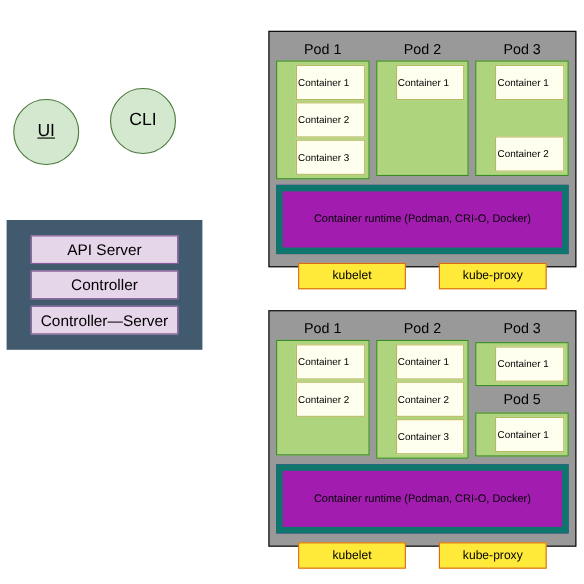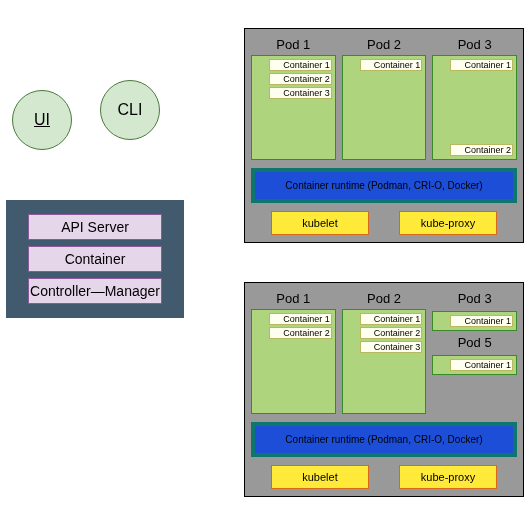--- a/index.html
+++ b/index.html
@@ -74,30 +74,30 @@
     flex: 1;
     display: flex;
     flex-direction: column;
     gap: 2px;
   }
   .pod-box.short { flex: none; }
   .container-item {
     background: #fffff0;
     border: 1px solid #b8b860;
     font-size: 9px;
-    text-align: right;
-    padding: 0 1px;
+    text-align: left;
+    padding: 10px 1px;
     margin-left: 14px;
   }
   .runtime-bar {
-    background: #1d4ed8;
-    border: 4px solid #0f766e;
+    background: #a21caf;
+    border: 6px solid #0f766e;
     text-align: center;
     font-size: 10px;
-    padding: 8px 2px;
+    padding: 20px 2px;
     margin-top: 8px;
   }
   .agents-row {
     display: flex;
     justify-content: center;
     margin-top: 8px;
     gap: 30px;
     padding: 0 20px;
   }
   .agent {
@@ -114,22 +114,22 @@
 
 <div class="circle ui-circle">
   <span>UI</span>
 </div>
 <div class="circle cli-circle">
   <span>CLI</span>
 </div>
 
 <div class="master-box">
   <div class="master-item">API Server</div>
-  <div class="master-item">Container</div>
-  <div class="master-item">Controller—Manager</div>
+  <div class="master-item">Controller</div>
+  <div class="master-item">Controller—Server</div>
 </div>
 
 <div class="worker worker1">
   <div class="pods-row">
     <div class="pod-col">
       <div class="pod-label">Pod 1</div>
       <div class="pod-box">
         <div class="container-item">Container 1</div>
         <div class="container-item">Container 2</div>
         <div class="container-item">Container 3</div>

